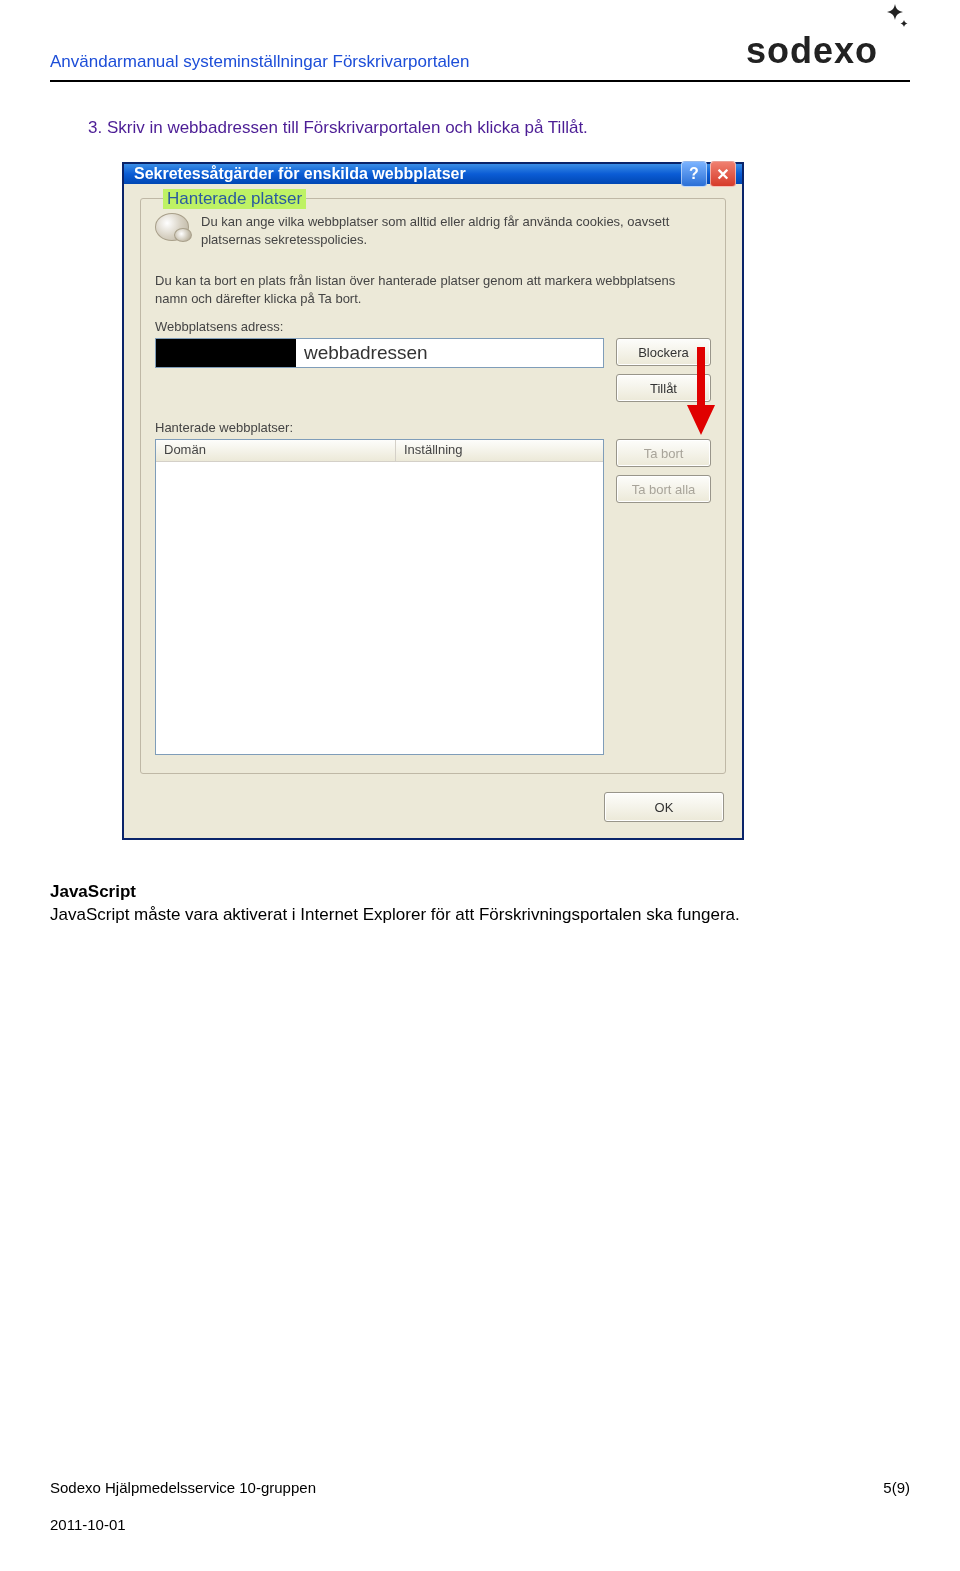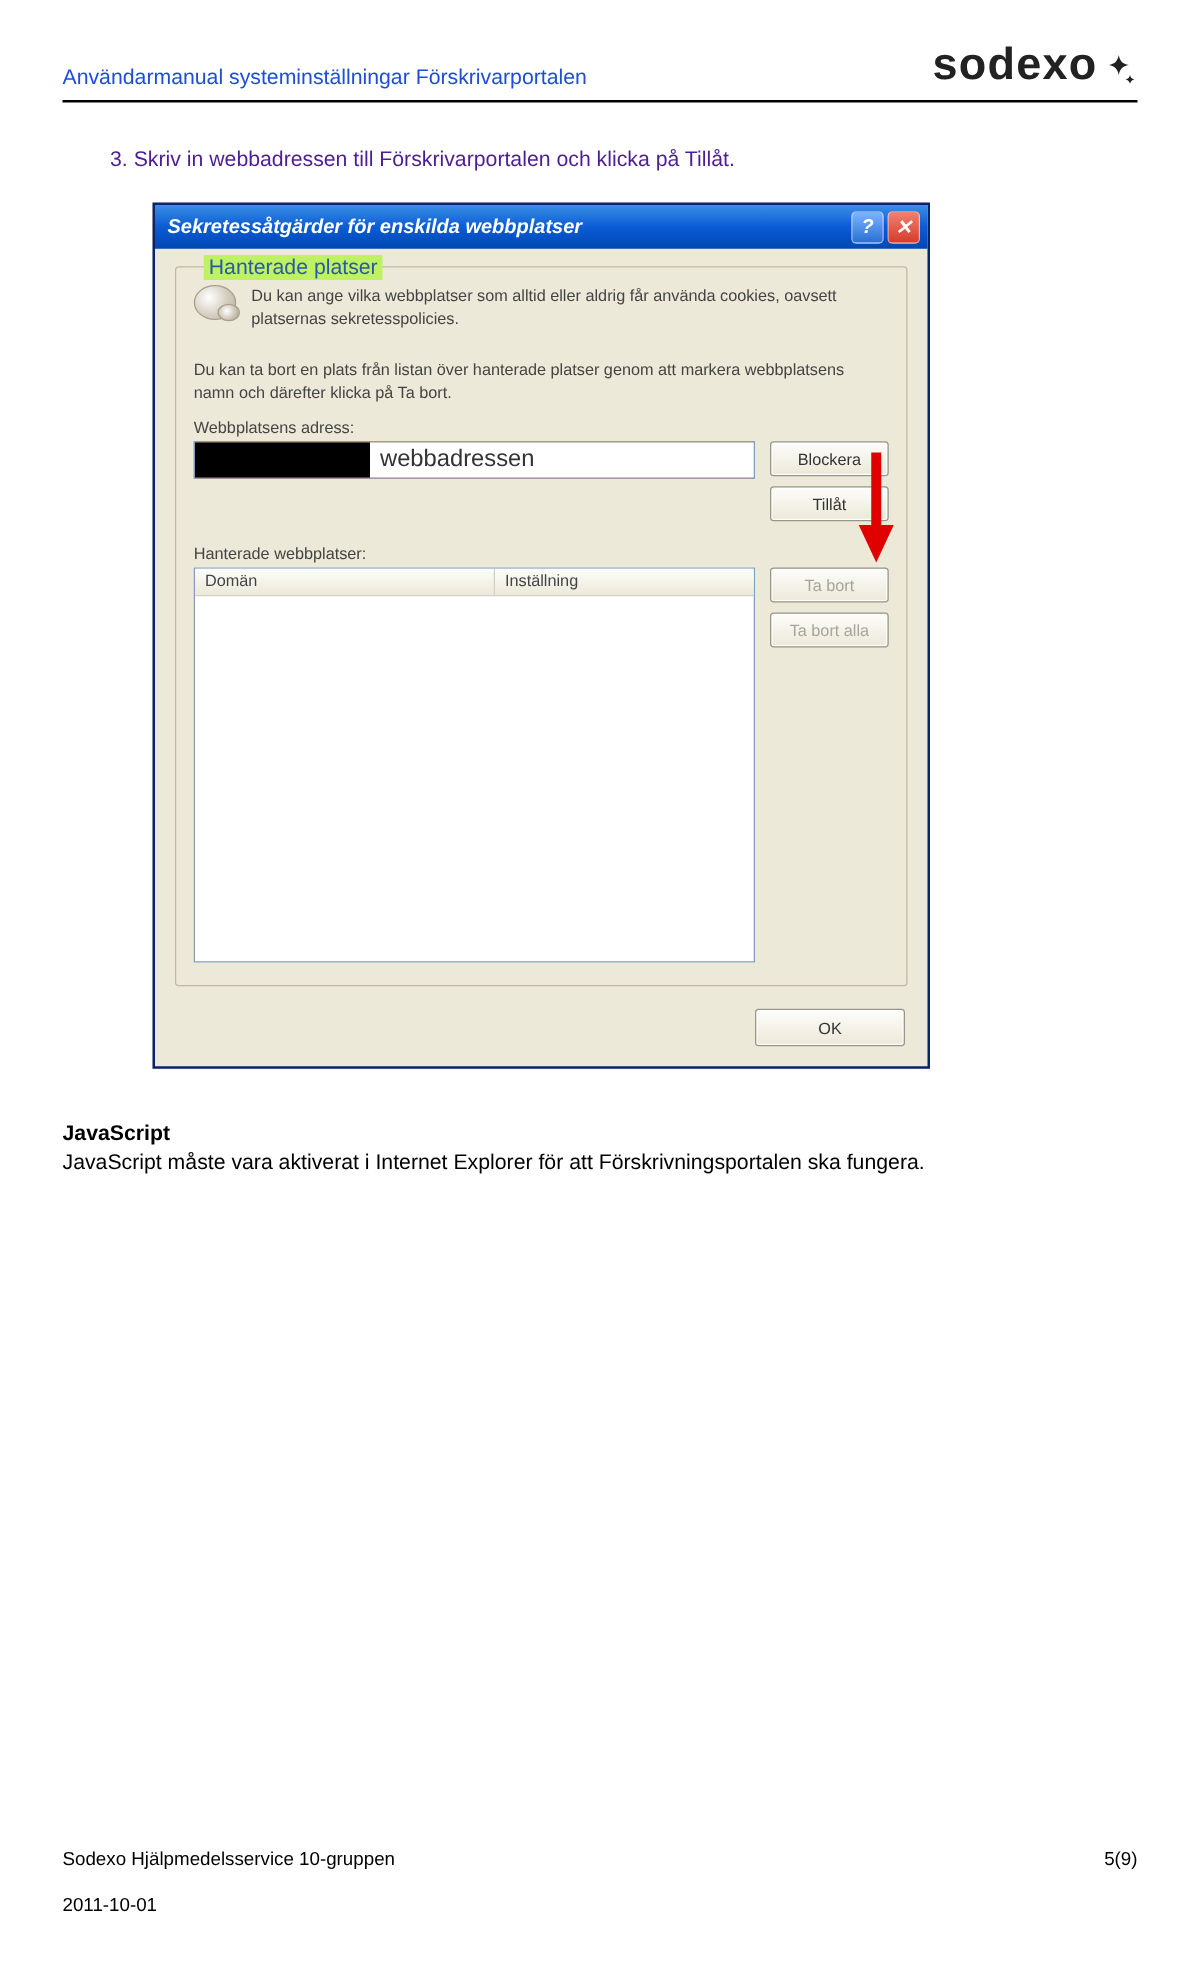--- a/index.html
+++ b/index.html
@@ -23,21 +23,21 @@
     border-bottom: 2px solid #000;
     padding-bottom: 8px;
     margin-bottom: 36px;
   }
   .header-title {
     font-size: 17px;
     color: #1d4ed8;
   }
   .logo {
     display: flex;
-    align-items: flex-end;
+    align-items: flex-start;
   }
   .logo-text {
     font-size: 36px;
     font-weight: bold;
     letter-spacing: 1px;
     color: #222;
     font-family: Arial, sans-serif;
   }
   .logo-star {
     margin-left: 2px;
@@ -53,30 +53,29 @@
     margin-left: 72px;
     margin-bottom: 42px;
   }
   .dialog {
     width: 622px;
     border: 2px solid #0a246a;
     background: #ece9d8;
     position: relative;
   }
   .titlebar {
-    height: 35px;
+    height: 20px;
     background: linear-gradient(to bottom, #3a8ee6 0%, #0b5cd5 50%, #0047b3 100%);
     display: flex;
     align-items: center;
     padding: 0 6px 0 10px;
     color: #fff;
     font-weight: bold;
     font-size: 16px;
     font-family: Tahoma, Arial, sans-serif;
-    font-style: italic;
   }
   .titlebar-text { flex: 1; }
   .titlebar-btns { display: flex; gap: 3px; }
   .titlebar-btn {
     width: 26px; height: 26px;
     border-radius: 4px;
     display: flex; align-items: center; justify-content: center;
     font-weight: bold;
     font-size: 16px;
     border: 1px solid rgba(255,255,255,0.5);
@@ -128,21 +127,21 @@
   .addr-row {
     display: flex;
     align-items: flex-start;
     gap: 12px;
   }
   .addr-input-wrap {
     flex: 1;
     display: flex;
     height: 30px;
     border: 1px solid #7f9db9;
-    background: #f97316;
+    background: #a3a3a3;
   }
   .addr-masked {
     width: 140px;
     background: #000;
     height: 100%;
   }
   .addr-input {
     flex: 1;
     border: none;
     outline: none;

